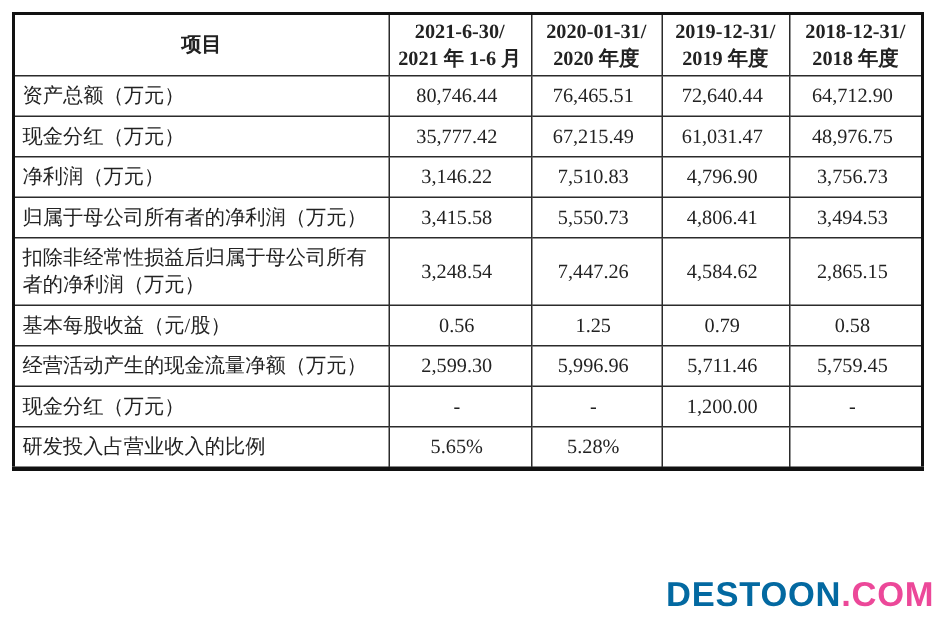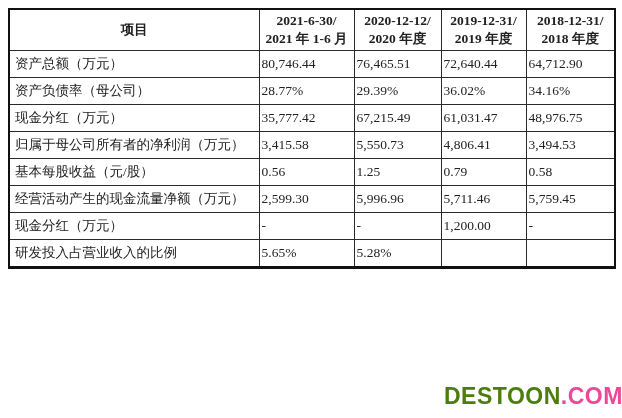--- a/index.html
+++ b/index.html
@@ -36,21 +36,21 @@
     font-weight: bold;
     text-align: center;
     padding: 2px 1px;
     white-space: pre-line;
   }
   table.fin td.label {
     text-align: left;
     padding: 4px 3px 4px 5px;
   }
   table.fin td.value {
-    text-align: left;
+    text-align: center;
     padding: 4px 6px 4px 2px;
   }
   .watermark {
     position: absolute;
     left: 444px;
     top: 383px;
     font-family: "Liberation Sans", "DejaVu Sans", sans-serif;
     font-weight: bold;
     font-size: 23px;
     letter-spacing: 0.5px;
@@ -73,56 +73,63 @@
         <col style="width: 95px;">
         <col style="width: 87px;">
         <col style="width: 85px;">
         <col style="width: 89px;">
       </colgroup>
     <thead>
       <tr>
         <th>项目</th>
       <th>2021-6-30/
 2021 年 1-6 月</th>
-          <th>2020-12-12/
+          <th>2020-01-31/
 2020 年度</th>
           <th>2019-12-31/
 2019 年度</th>
           <th>2018-12-31/
 2018 年度</th>
         </tr>
     </thead>
     <tbody>
         <tr>
           <td class="label">资产总额（万元）</td>
           <td class="value">80,746.44</td>
           <td class="value">76,465.51</td>
           <td class="value">72,640.44</td>
           <td class="value">64,712.90</td>
         </tr>
         <tr>
-          <td class="label">资产负债率（母公司）</td>
-          <td class="value">28.77%</td>
-          <td class="value">29.39%</td>
-          <td class="value">36.02%</td>
-          <td class="value">34.16%</td>
-        </tr>
-        <tr>
           <td class="label">现金分红（万元）</td>
           <td class="value">35,777.42</td>
           <td class="value">67,215.49</td>
           <td class="value">61,031.47</td>
           <td class="value">48,976.75</td>
         </tr>
         <tr>
+          <td class="label">净利润（万元）</td>
+          <td class="value">3,146.22</td>
+          <td class="value">7,510.83</td>
+          <td class="value">4,796.90</td>
+          <td class="value">3,756.73</td>
+        </tr>
+        <tr>
           <td class="label">归属于母公司所有者的净利润（万元）</td>
           <td class="value">3,415.58</td>
           <td class="value">5,550.73</td>
           <td class="value">4,806.41</td>
           <td class="value">3,494.53</td>
+        </tr>
+        <tr>
+          <td class="label">扣除非经常性损益后归属于母公司所有者的净利润（万元）</td>
+          <td class="value">3,248.54</td>
+          <td class="value">7,447.26</td>
+          <td class="value">4,584.62</td>
+          <td class="value">2,865.15</td>
         </tr>
         <tr>
           <td class="label">基本每股收益（元/股）</td>
           <td class="value">0.56</td>
           <td class="value">1.25</td>
           <td class="value">0.79</td>
           <td class="value">0.58</td>
         </tr>
         <tr>
           <td class="label">经营活动产生的现金流量净额（万元）</td>
@@ -142,13 +149,13 @@
           <td class="label">研发投入占营业收入的比例</td>
           <td class="value">5.65%</td>
           <td class="value">5.28%</td>
           <td class="value"></td>
           <td class="value"></td>
         </tr>
       </tbody>
   </table>
 </div>
 
-<div class="watermark"><span style="color: #4d7c0f;">DESTOON</span><span style="color: #ec4899;">.COM</span></div>
+<div class="watermark"><span style="color: #0369a1;">DESTOON</span><span style="color: #ec4899;">.COM</span></div>
 
 </body></html>

